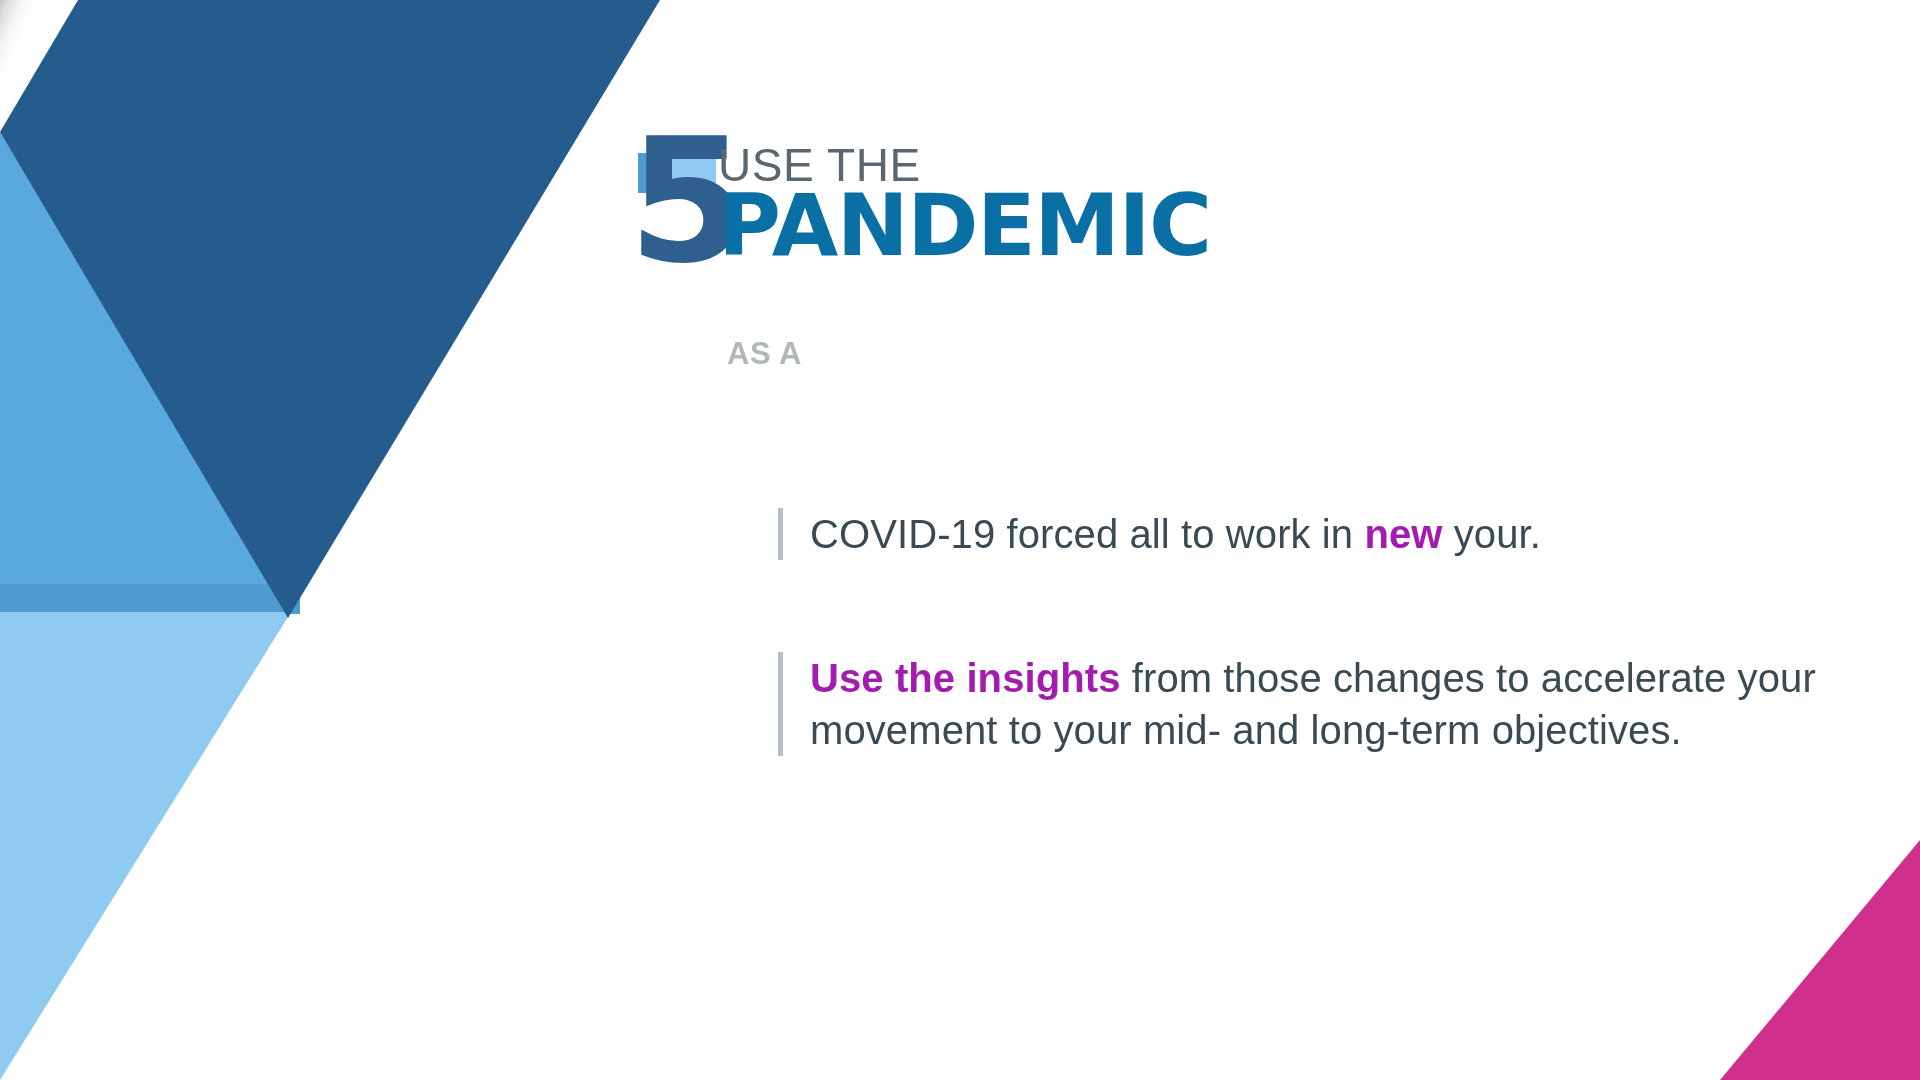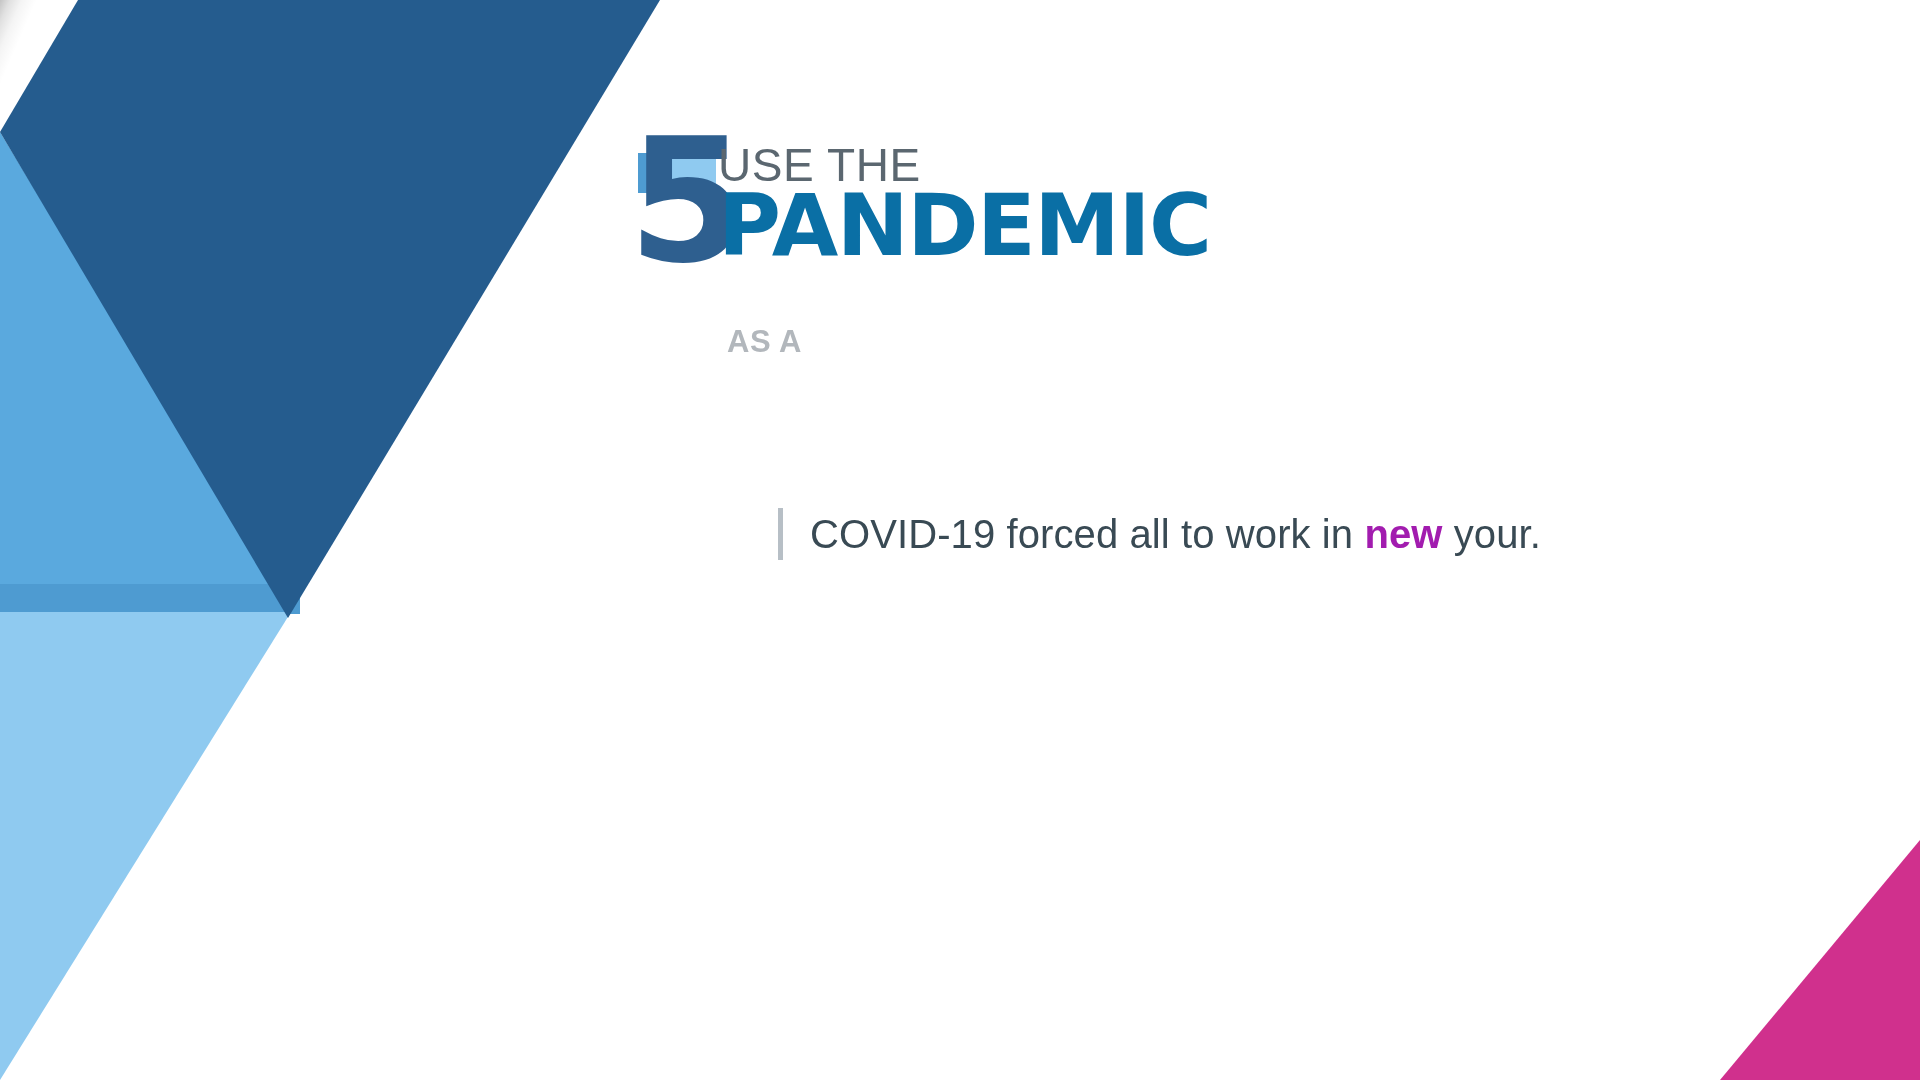--- a/index.html
+++ b/index.html
@@ -184,21 +184,21 @@
     font-weight: 700;
     font-size: 86px;
     line-height: 1;
     letter-spacing: -1.5px;
     color: #0A6FA5;
   }
 
   .title-row-bottom {
     position: absolute;
     left: 0;
-    top: 168px;
+    top: 180px;
     width: 1000px;
     height: 90px;
   }
   .asa {
     position: absolute;
     left: 115px;
     top: 18px;
     font-family: "Liberation Sans", sans-serif;
     font-weight: 700;
     font-size: 31px;
@@ -290,16 +290,20 @@
     </div>
   </div>
 
   <div id="body-block">
 
     <div class="bullet">
       <span class="bullet-rule" style="background: rgb(183, 191, 198);"></span>
       <div class="bullet-text" style="color: rgb(57, 74, 84);"><span>COVID-19 forced all to work in </span><b>new</b><span> your.</span></div>
     </div>
 
+    <div class="bullet">
+      <span class="bullet-rule" style="background: rgb(183, 191, 198);"></span>
+      <div class="bullet-text" style="color: rgb(57, 74, 84);"><b>Use the insights</b><span> from those changes to accelerate your movement to your mid- and long-term objectives.</span></div>
+    </div>
 
   </div>
 
 </div>
 
 </body></html>

